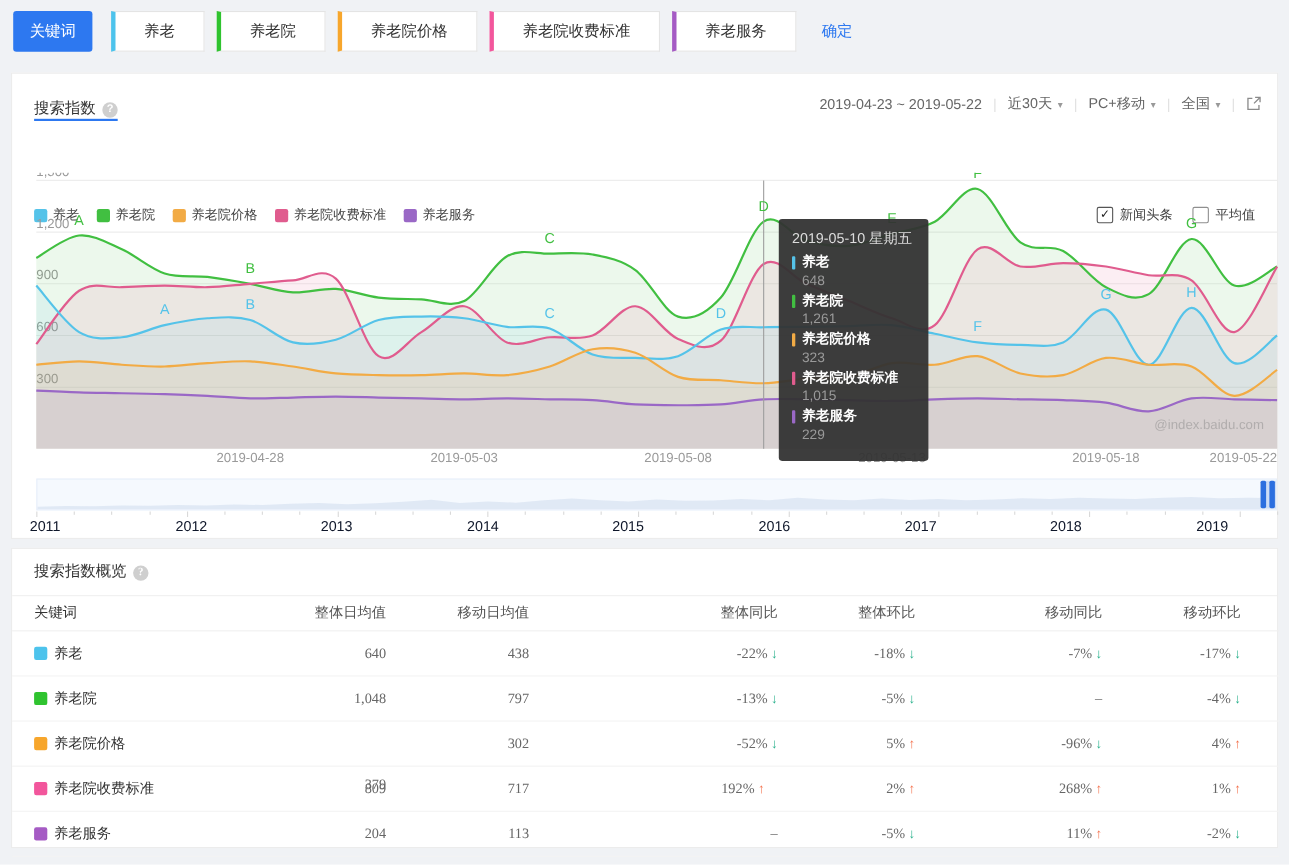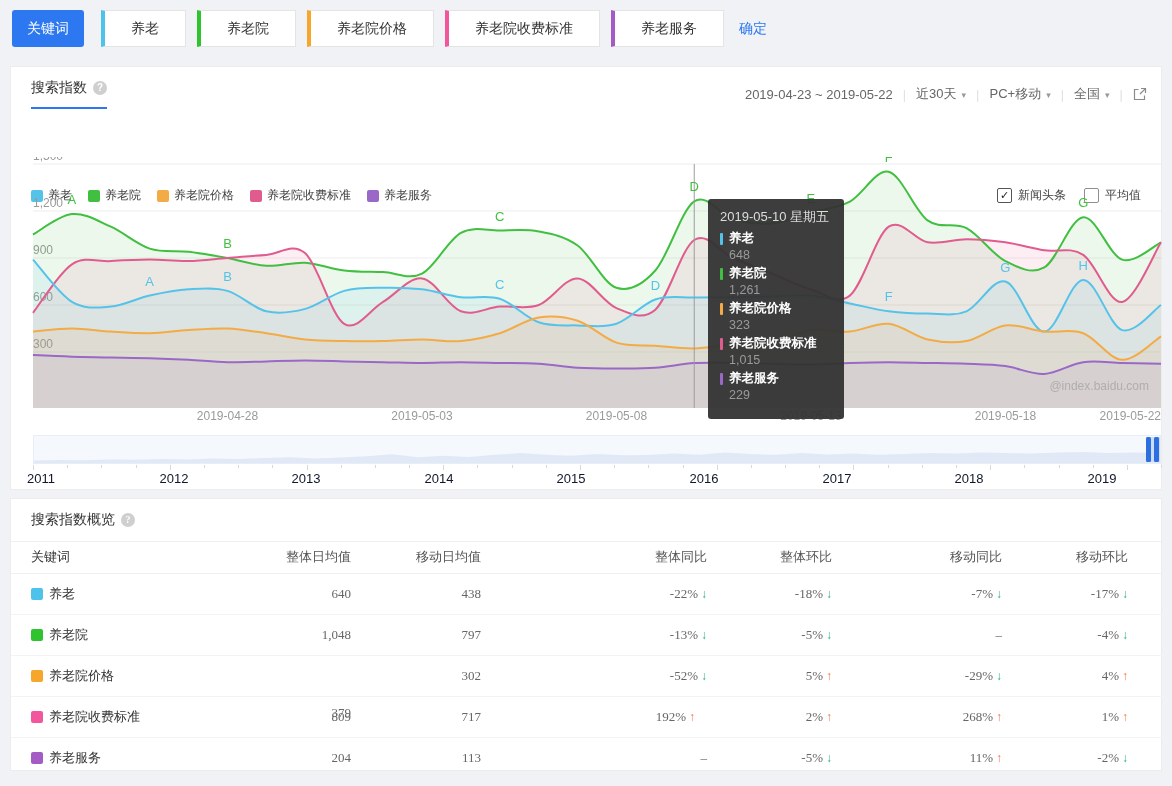--- a/index.html
+++ b/index.html
@@ -3,28 +3,28 @@
 <meta charset="utf-8">
 <style>
   html,body{margin:0;padding:0;}
   body{width:1172px;height:786px;background:#f0f2f5;font-family:"Liberation Sans","DejaVu Sans",sans-serif;}
   .page{position:relative;width:1172px;height:786px;overflow:hidden;}
 
   
   .kwbar{position:absolute;left:12px;top:10px;display:flex;align-items:center;}
   .kw-btn{height:37px;padding:0 15px;background:#2d78f0;color:#fff;font-size:14px;border:none;border-radius:3px;cursor:pointer;margin-right:17px;}
   .kw-tag{height:37px;background:#fff;border:1px solid #e4e4e4;border-left-width:4px;display:flex;align-items:center;padding:0 26px;font-size:14px;color:#333;box-sizing:border-box;margin-right:11px;cursor:pointer;}
-  .confirm{color:#2d78f0;font-size:14px;margin-left:4px;cursor:pointer;}
+  .confirm{color:#2d78f0;font-size:14px;margin-left:12px;cursor:pointer;}
 
   
   .card{position:absolute;left:10px;width:1152px;background:#fff;border:1px solid #ececec;box-sizing:border-box;}
   .trend-card{top:66px;height:424px;}
   .overview-card{top:498px;height:273px;font-family:Liberation Serif, serif;}
 
-  .tab{position:absolute;left:20px;top:12px;font-size:14px;color:#333;padding-bottom:10px;border-bottom:2px solid #2d78f0;cursor:pointer;}
+  .tab{position:absolute;left:20px;top:23px;font-size:14px;color:#333;border-bottom:2px solid #2d78f0;cursor:pointer;}
   .help{display:inline-block;width:14px;height:14px;border-radius:50%;background:#cfcfcf;color:#fff;font-size:10px;line-height:14px;text-align:center;margin-left:6px;vertical-align:1px;font-weight:bold;cursor:pointer;border-bottom:none;}
   .head-right{position:absolute;right:14px;top:18px;display:flex;align-items:center;font-size:13px;color:#666;}
   .head-right .sep{color:#e2e2e2;margin:0 10px;}
   .drop{cursor:pointer;}
   .caret{font-size:9px;color:#999;margin-left:5px;}
   .export{display:inline-flex;cursor:pointer;}
 
   .legend-row{position:absolute;left:20px;top:120px;right:20px;height:18px;}
   .legend{display:flex;}
   .legend-item{display:flex;align-items:center;font-size:12px;color:#444;cursor:pointer;margin-right:16px;}
@@ -338,21 +338,21 @@
         </div>
         <div class="tr">
           <div class="cell kwcell">
             <span class="sw2" style="background: rgb(247, 166, 44);"></span>
             <span>养老院价格</span>
           </div>
           <div class="cell r" style="right: 812px; margin-top: 37px;">379</div>
           <div class="cell r" style="right: 682px;">302</div>
           <div class="cell r" style="right: 456px;"><span>-52%</span><span class="arrow down">↓</span></div>
           <div class="cell r" style="right: 331px;"><span>5%</span><span class="arrow up">↑</span></div>
-          <div class="cell r" style="right: 161px;"><span>-29%</span><span class="arrow down">↓</span></div>
+          <div class="cell r" style="right: 161px;"><span>-96%</span><span class="arrow down">↓</span></div>
           <div class="cell r" style="right: 35px;"><span>4%</span><span class="arrow up">↑</span></div>
         </div>
         <div class="tr">
           <div class="cell kwcell">
             <span class="sw2" style="background: rgb(242, 86, 156);"></span>
             <span>养老院收费标准</span>
           </div>
           <div class="cell r" style="right: 812px;">809</div>
           <div class="cell r" style="right: 682px;">717</div>
           <div class="cell r" style="right: 468px;"><span>192%</span><span class="arrow up">↑</span></div>

